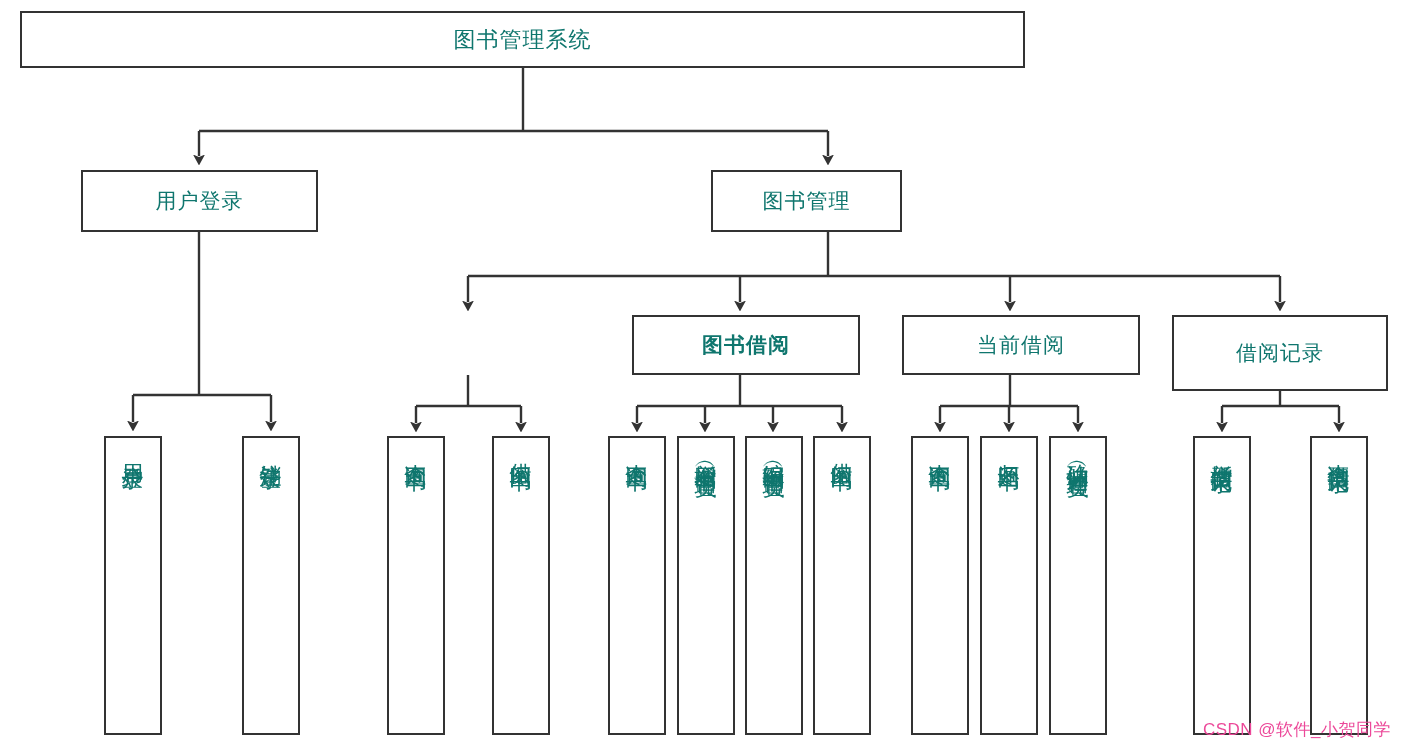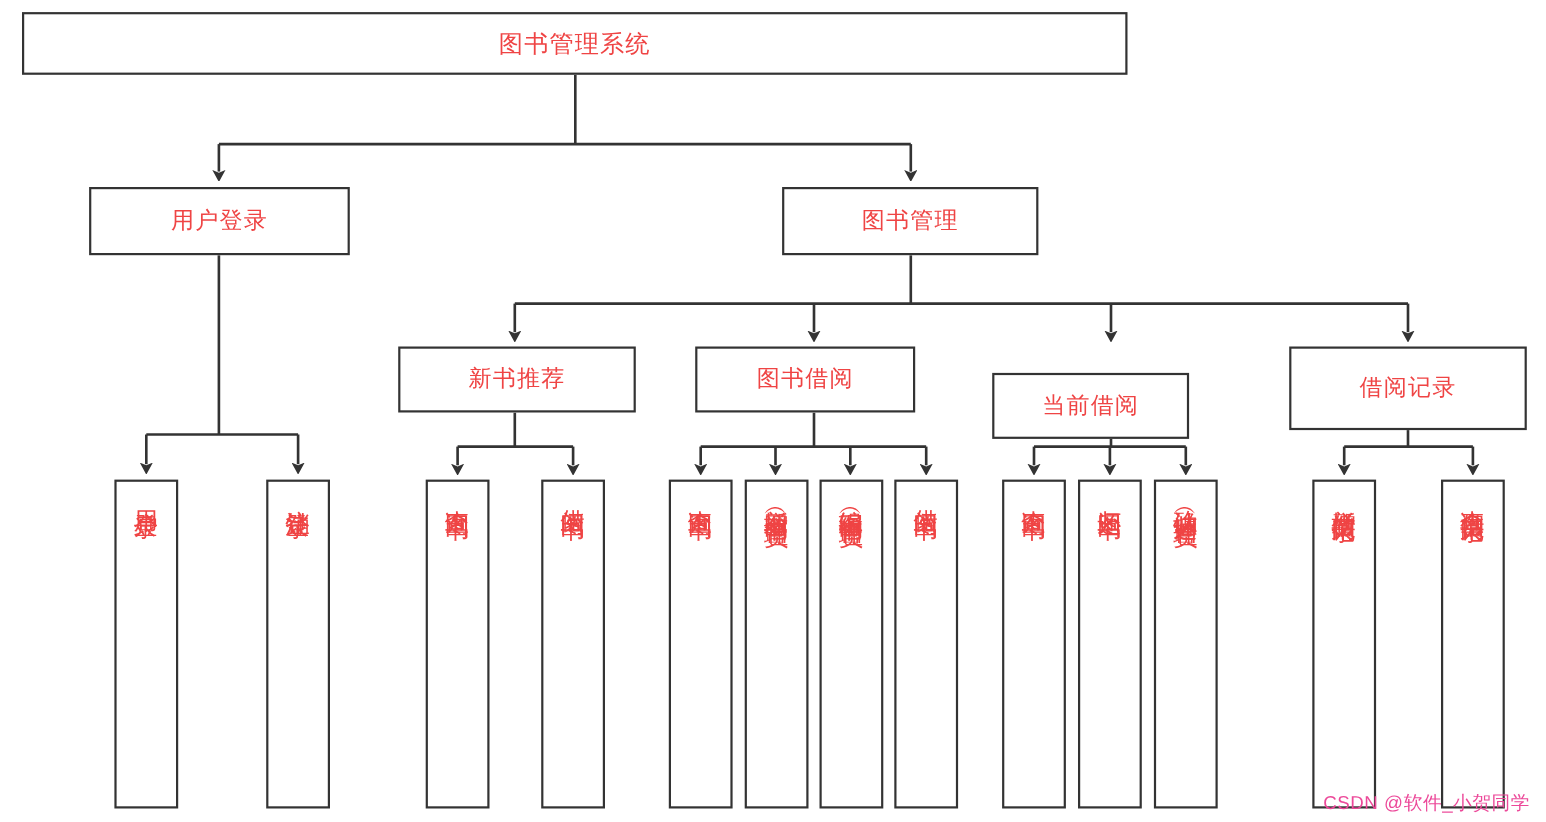--- a/index.html
+++ b/index.html
@@ -22,21 +22,21 @@
     position:absolute;
     box-sizing:border-box;
     background:#ffffff;
     border:2px solid #333333;
     display:flex;
     align-items:center;
     justify-content:center;
     z-index:2;
   }
   .node .label{
-    color:#ef4444;
+    color:#0f766e;
     font-size:21px;
     line-height:1.15;
     letter-spacing:1px;
     white-space:nowrap;
   }
   .node.root .label{font-size:22px;}
   .node.leaf{
     align-items:flex-start;
     justify-content:center;
     padding-top:8px;
@@ -116,33 +116,30 @@
   </svg>
 
   <div class="node root" style="left:20px;top:11px;width:1005px;height:57px;">
     <span class="label">图书管理系统</span>
   </div>
 
   <div class="node lvl2" style="left:81px;top:170px;width:237px;height:62px;">
     <span class="label">用户登录</span>
   </div>
 
-  <div class="node lvl2" style="left:711px;top:170px;width:233px;height:62px;">
+  <div class="node lvl2" style="left:711px;top:170px;width:191px;height:62px;">
     <span class="label">图书管理</span>
   </div>
 
-  <div class="node lvl3" style="left:362px;top:315px;width:216px;height:60px;">
-    <span class="label">新书推荐</span>
-  </div>
 
-  <div class="node lvl3" style="left:632px;top:315px;width:200px;height:60px;">
+  <div class="node lvl3" style="left:632px;top:315px;width:228px;height:60px;font-weight:bold;">
     <span class="label">图书借阅</span>
   </div>
 
-  <div class="node lvl3" style="left:902px;top:315px;width:179px;height:60px;margin-top:24px;">
+  <div class="node lvl3" style="left:902px;top:315px;width:238px;height:60px;">
     <span class="label">当前借阅</span>
   </div>
 
   <div class="node lvl3" style="left:1172px;top:315px;width:216px;height:76px;">
     <span class="label">借阅记录</span>
   </div>
 
   <div class="node leaf" style="left:104px;top:436px;width:58px;height:299px;">
     <span class="label">用户登录</span>
   </div>

